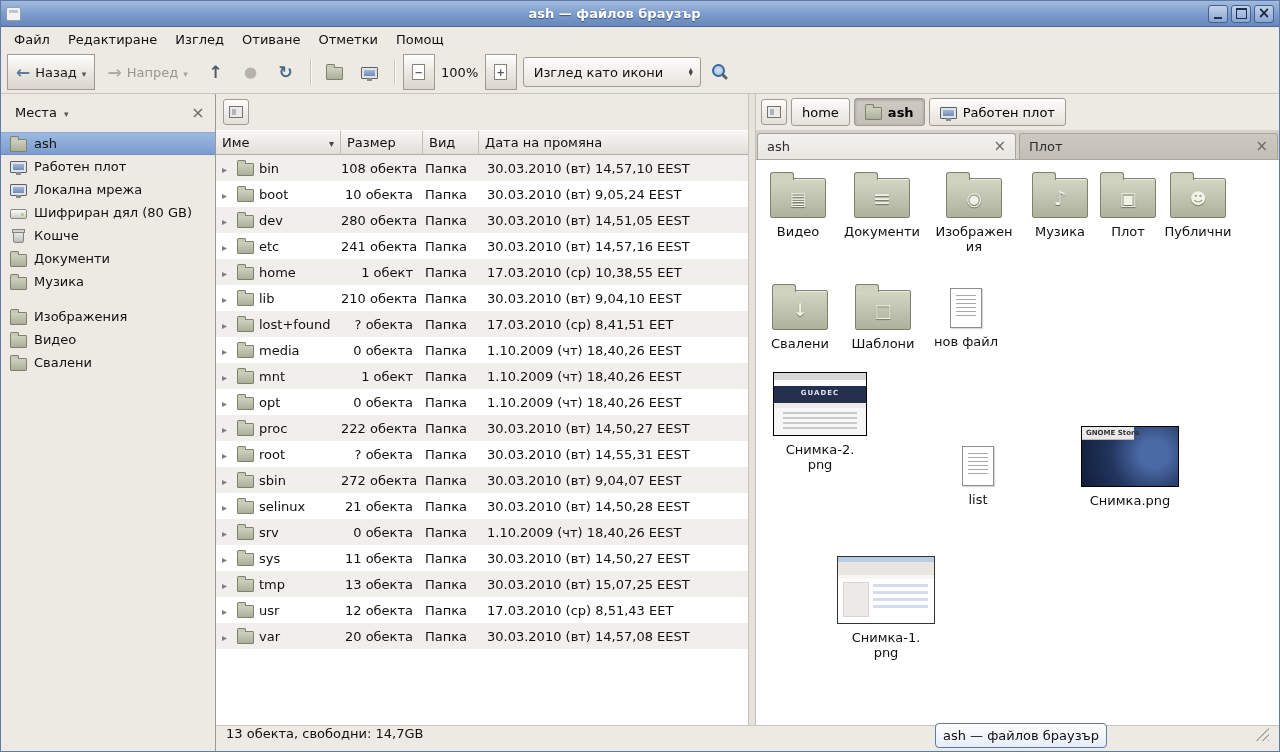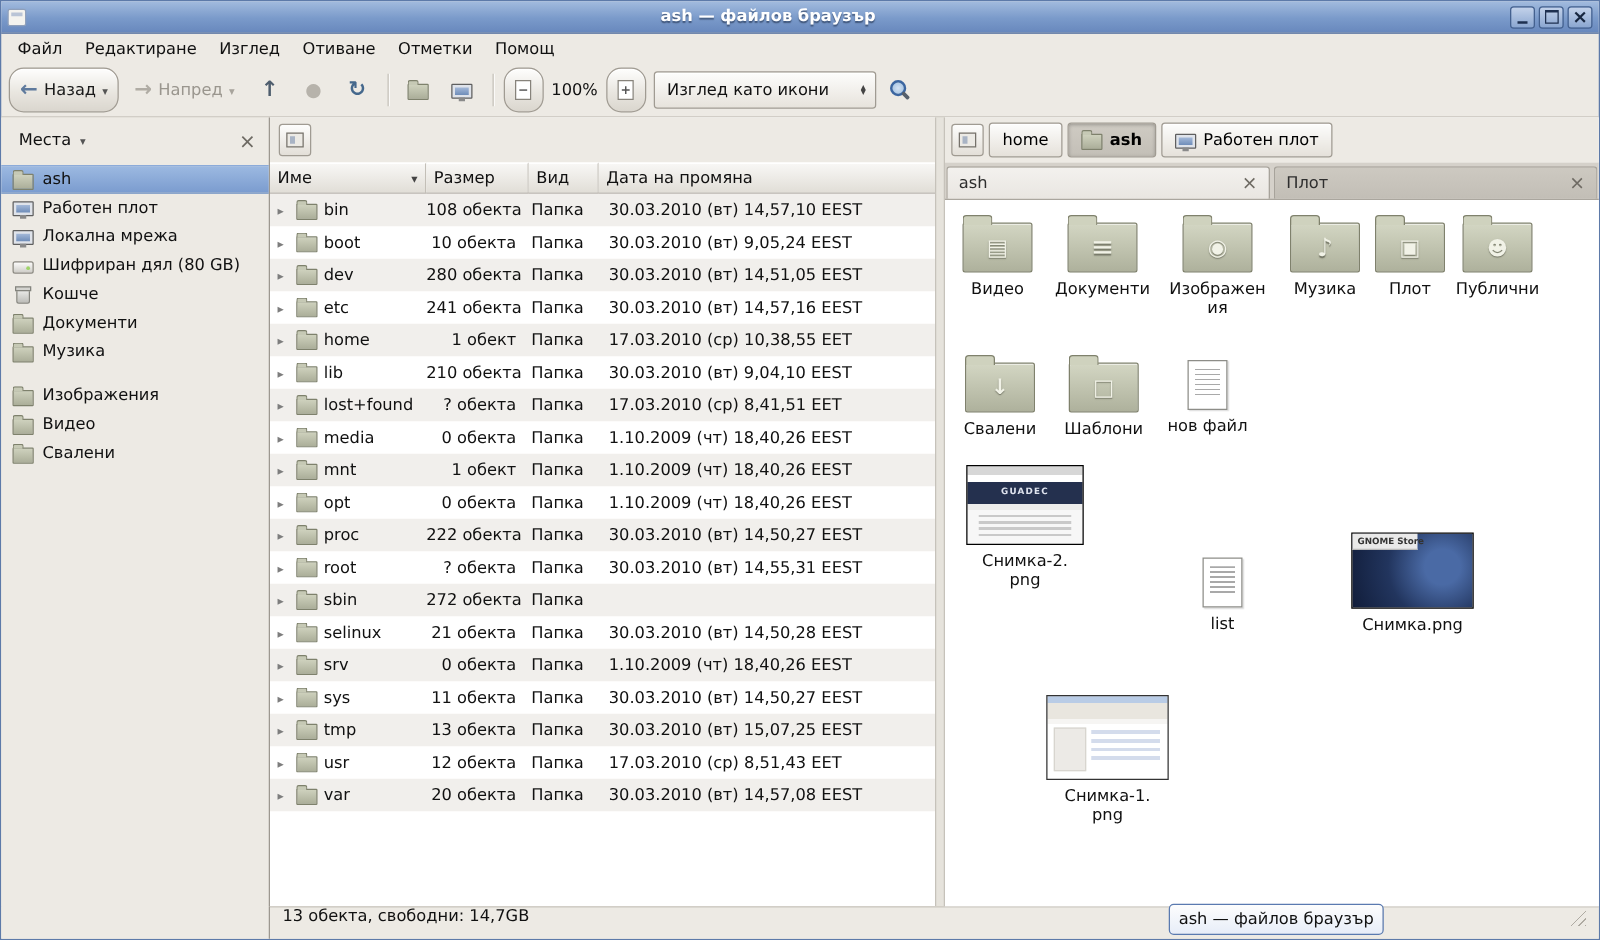--- a/index.html
+++ b/index.html
@@ -16,21 +16,21 @@
   .wbtn.min::before{content:"";width:8px;height:2px;background:#1e3050;margin-top:9px;}
   .wbtn.max::before{content:"";width:9px;height:8px;border:1px solid #1e3050;border-top-width:2px;}
   .wbtn.close::before{content:"×";font-size:15px;font-weight:bold;color:#17263f;line-height:1;}
 
   
   .menubar{height:24px;display:flex;align-items:center;padding:0 4px;flex:none;}
   .menu-item{padding:3px 9px;}
 
   
   .toolbar{height:43px;display:flex;align-items:center;padding:0 6px;gap:3px;border-bottom:1px solid #c9c5bd;flex:none;}
-  .tbtn{height:36px;display:flex;align-items:center;gap:5px;padding:0 8px;background:transparent;border:1px solid transparent;border-radius:12px;font-size:13px;color:#1a1a1a;}
+  .tbtn{height:36px;display:flex;align-items:center;gap:5px;padding:0 8px;background:transparent;border:1px solid transparent;border-radius:0;font-size:13px;color:#1a1a1a;}
   .tbtn.raised{border-color:#a09b92;background:linear-gradient(#fefefd,#e9e6e0 55%,#dad6ce);box-shadow:inset 0 1px 0 #fff;}
   .tbtn.sq{width:32px;justify-content:center;padding:0;}
   .tbtn.disabled{color:#9a968e;}
   .sep{width:1px;height:26px;background:#c6c2ba;box-shadow:1px 0 0 #fbfaf8;margin:0 5px;flex:none;}
   .arrow-ic{line-height:1;font-size:17px;font-weight:bold;color:#5f7a9d;}
   .arrow-ic.left::before{content:"←";}
   .arrow-ic.right::before{content:"→";color:#b0aca4;}
   .arrow-ic.up::before{content:"↑";color:#4e5d6d;}
   .stop-ic::before{content:"●";color:#b7b3ab;font-size:15px;}
   .reload-ic::before{content:"↻";color:#45688c;font-size:17px;font-weight:bold;}
@@ -460,20 +460,21 @@
           </div>
 
           <div class="trow">
             <span class="cell-name">
               <span class="expander"></span>
               <span class="pic folder"></span>
               <span>sbin</span>
             </span>
             <span class="cell-size">272 обекта</span>
             <span class="cell-type">Папка</span>
+            <span class="cell-date">30.03.2010 (вт) 9,04,07 EEST</span>
           </div>
 
           <div class="trow">
             <span class="cell-name">
               <span class="expander"></span>
               <span class="pic folder"></span>
               <span>selinux</span>
             </span>
             <span class="cell-size">21 обекта</span>
             <span class="cell-type">Папка</span>

